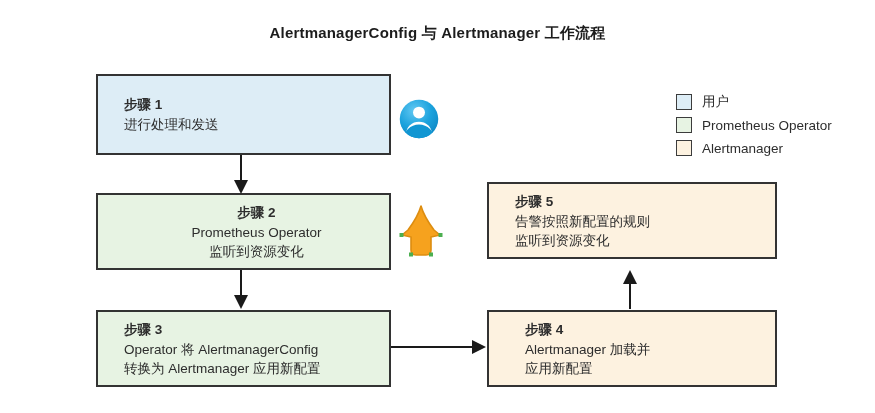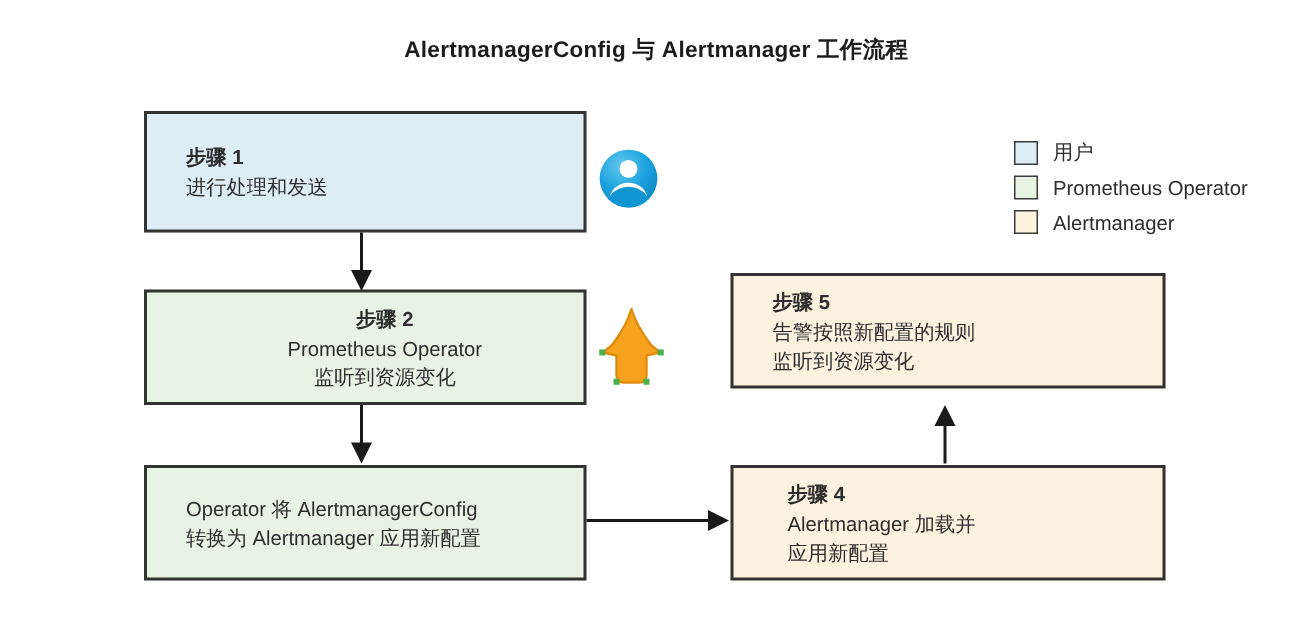--- a/index.html
+++ b/index.html
@@ -86,20 +86,21 @@
     <div class="step-line">进行处理和发送</div>
   </div>
 
   <div class="step-box" id="box2" style="background-color: rgb(231, 243, 227);">
     <div class="step-label">步骤 2</div>
     <div class="step-line">Prometheus Operator</div>
     <div class="step-line">监听到资源变化</div>
   </div>
 
   <div class="step-box" id="box3" style="background-color: rgb(231, 243, 227);">
+    <div class="step-label">步骤 3</div>
     <div class="step-line">Operator 将 AlertmanagerConfig</div>
     <div class="step-line">转换为 Alertmanager 应用新配置</div>
   </div>
 
   <div class="step-box" id="box4" style="background-color: rgb(253, 242, 224); padding-left: 36px;">
     <div class="step-label">步骤 4</div>
     <div class="step-line">Alertmanager 加载并</div>
     <div class="step-line">应用新配置</div>
   </div>
 

